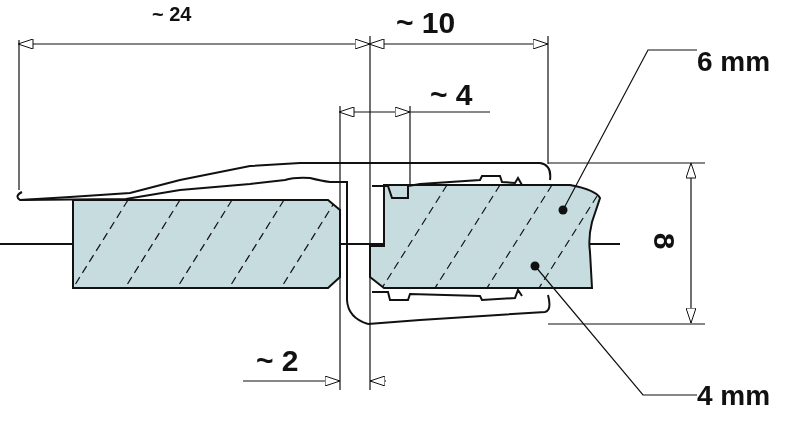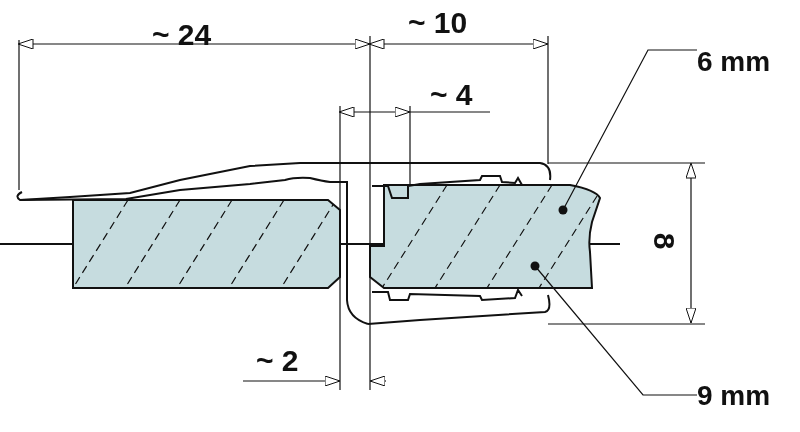--- a/index.html
+++ b/index.html
@@ -1,20 +1,20 @@
 <!DOCTYPE html>
 <html><head>
   <meta charset="utf-8">
   <style>
     html, body { margin:0; padding:0; background:#ffffff; }
     body { width:800px; height:432px; overflow:hidden; position:relative; font-family:"Liberation Sans", sans-serif; }
     #diagram { position:absolute; left:0; top:0; width:800px; height:432px; }
     .lbl { position:absolute; font-family:"Liberation Sans", sans-serif; font-weight:bold; color:#111; white-space:nowrap; line-height:1; }
-    .lbl-24 { left:152px; top:20px; font-size:30px; }
-    .lbl-10 { left:408px; top:8px; font-size:30px; }
+    .lbl-24 { left:152px; top:4px; font-size:20px; }
+    .lbl-10 { left:396px; top:8px; font-size:30px; }
     .lbl-4t { left:430px; top:80px; font-size:30px; }
     .lbl-2 { left:256px; top:346px; font-size:30px; }
     .lbl-6mm { left:697px; top:48px; font-size:28px; }
     .lbl-4mm { left:697px; top:382px; font-size:28px; }
     .lbl-8 { left:656px; top:226px; font-size:30px; transform:rotate(90deg); transform-origin:center; }
   </style>
 </head>
 <body>
 
 <svg id="diagram" viewBox="0 0 800 432" xmlns="http://www.w3.org/2000/svg">
@@ -103,13 +103,13 @@
     <polyline points="535,266 643,395 697,395"></polyline>
   </g>
 </svg>
 
 <div class="lbl lbl-24">~ 24</div>
 <div class="lbl lbl-10">~ 10</div>
 <div class="lbl lbl-4t">~ 4</div>
 <div class="lbl lbl-2">~ 2</div>
 <div class="lbl lbl-8">8</div>
 <div class="lbl lbl-6mm">6 mm</div>
-<div class="lbl lbl-4mm">9 mm</div>
+<div class="lbl lbl-4mm">4 mm</div>
 
 </body></html>

